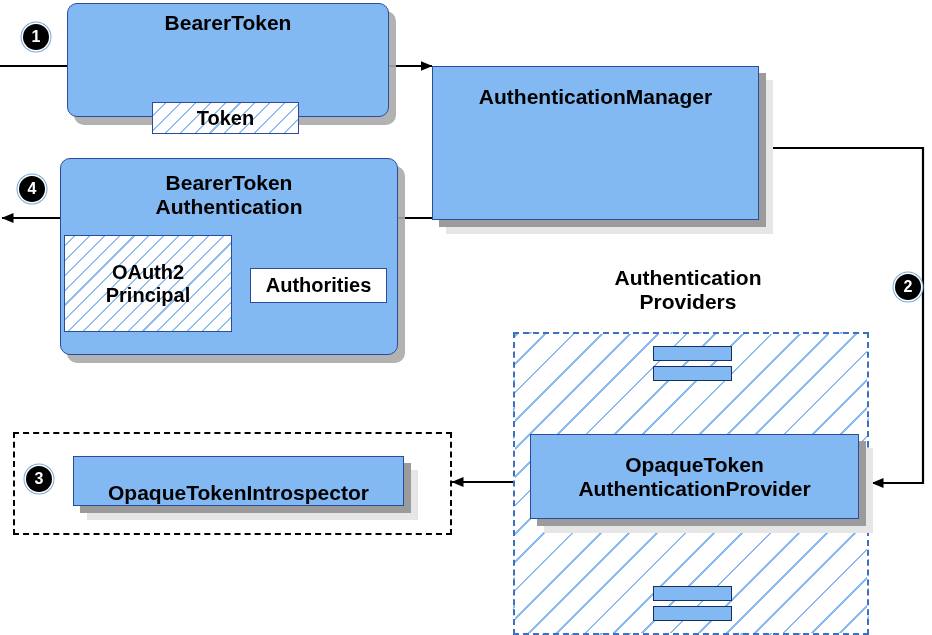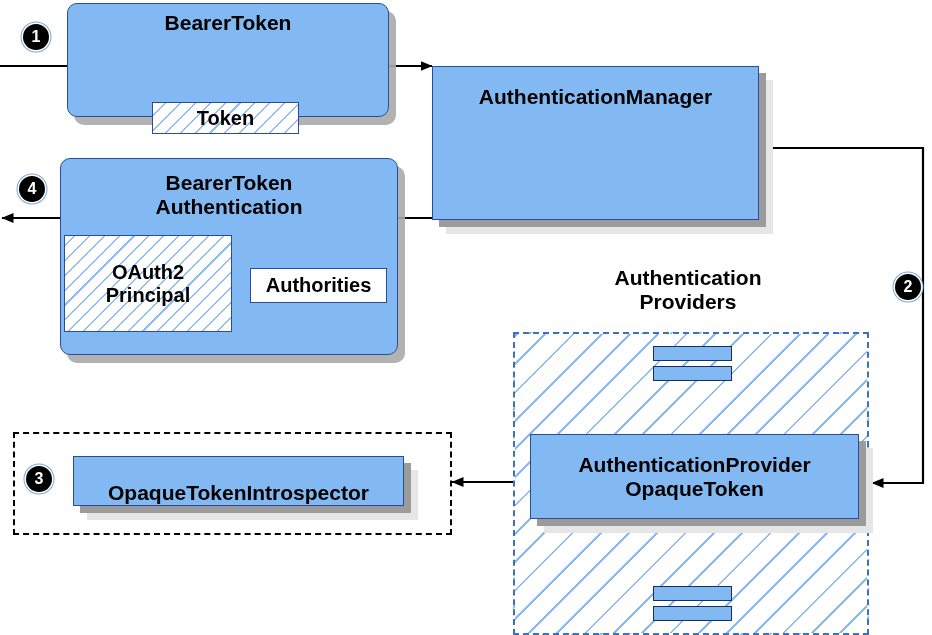--- a/index.html
+++ b/index.html
@@ -156,22 +156,22 @@
 
   <div class="group-dashed-blue" style="left:513px; top:332px; width:356px; height:303px;"></div>
 
   <div class="bar" style="left:653px; top:346px; width:79px; height:15px;"></div>
   <div class="bar" style="left:653px; top:366px; width:79px; height:15px;"></div>
 
   <div class="bar" style="left:653px; top:586px; width:79px; height:15px;"></div>
   <div class="bar" style="left:653px; top:606px; width:79px; height:15px;"></div>
 
   <div class="node card double-shadow" style="left:530px; top:434px; width:329px; height:85px; font-size:21px; flex-direction:column;">
+    <div>OpaqueToken</div>
     <div>AuthenticationProvider</div>
-    <div>OpaqueToken</div>
   </div>
 
   <div class="group-dotted-black" style="left:13px; top:432px; width:439px; height:103px;"></div>
 
   <div class="node card double-shadow" style="left:73px; top:456px; width:331px; height:50px; font-size:21px;align-items:flex-end;">
     <span>OpaqueTokenIntrospector</span>
   </div>
 
   <div class="node card rounded" style="left:67px; top:3px; width:322px; height:114px; flex-direction:column; justify-content:flex-start; padding-top:7px; font-size:21px;">
     <div>BearerToken</div>

